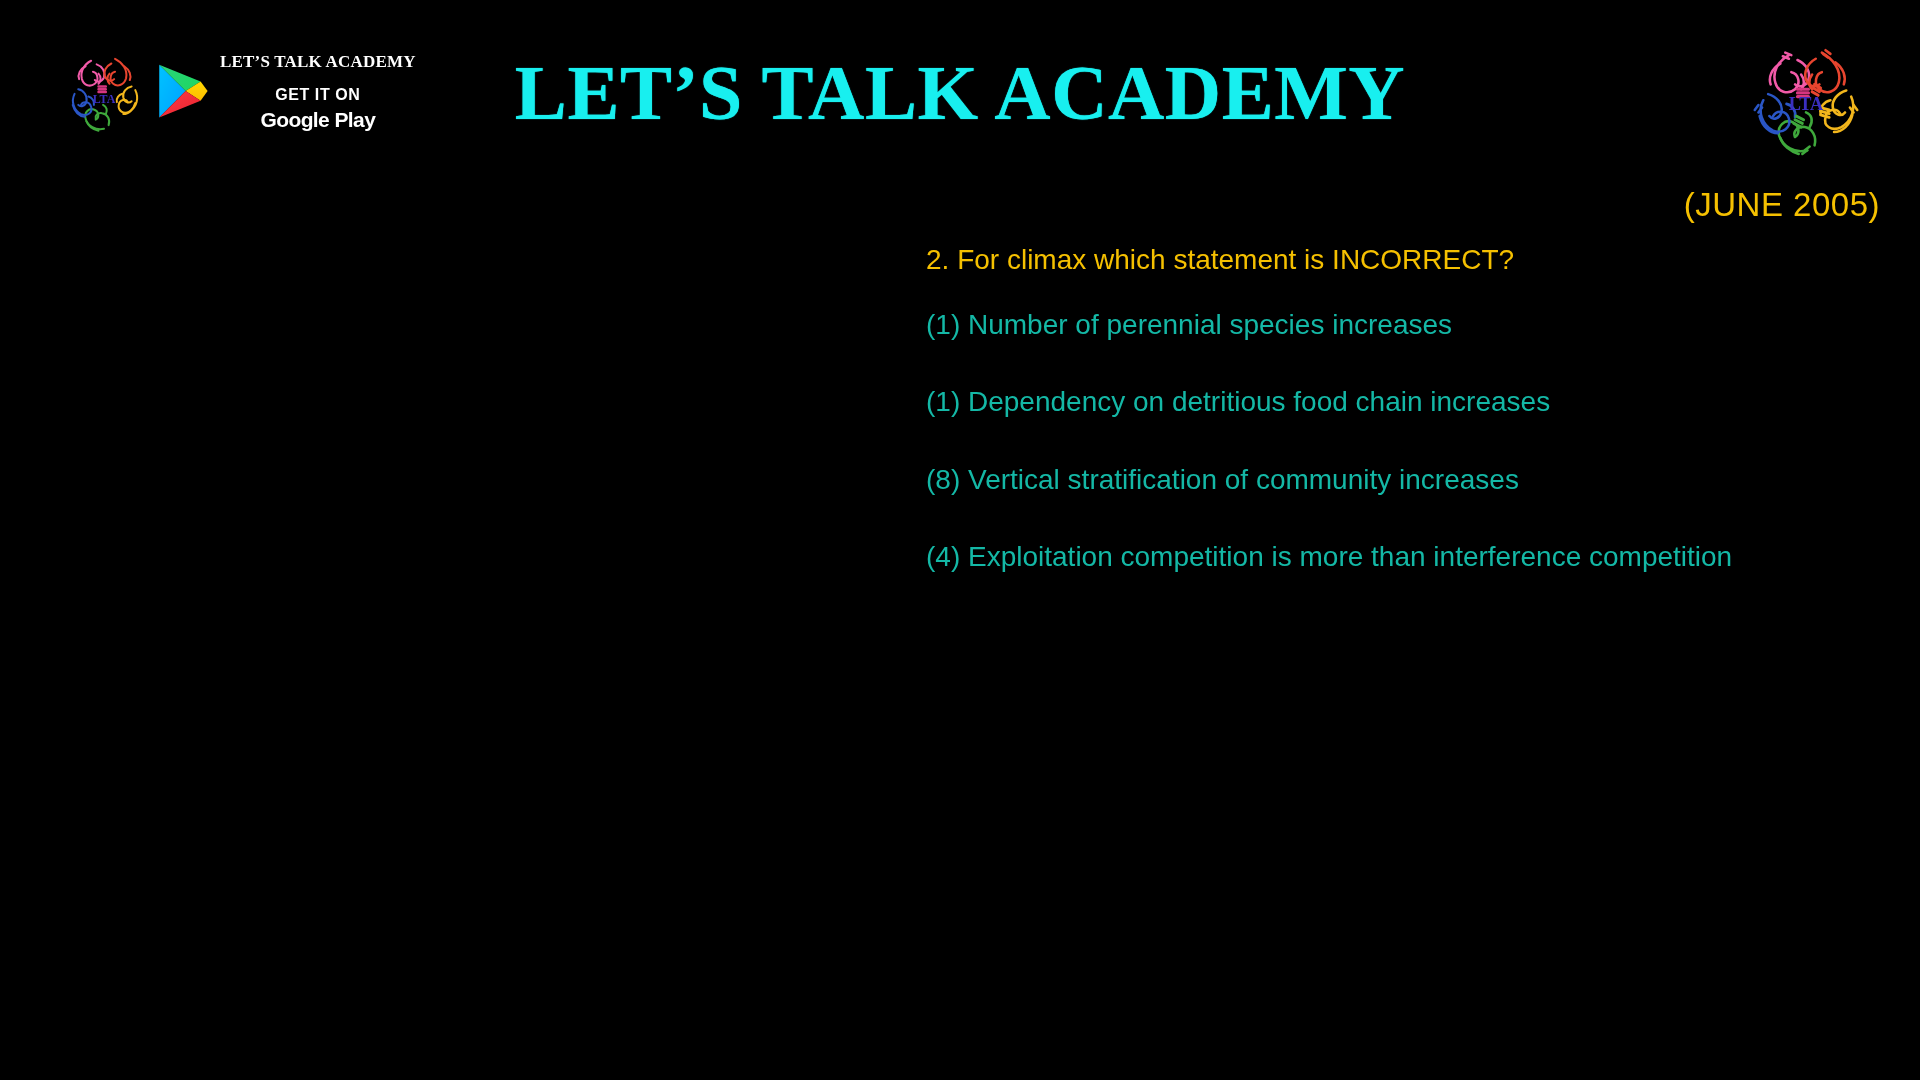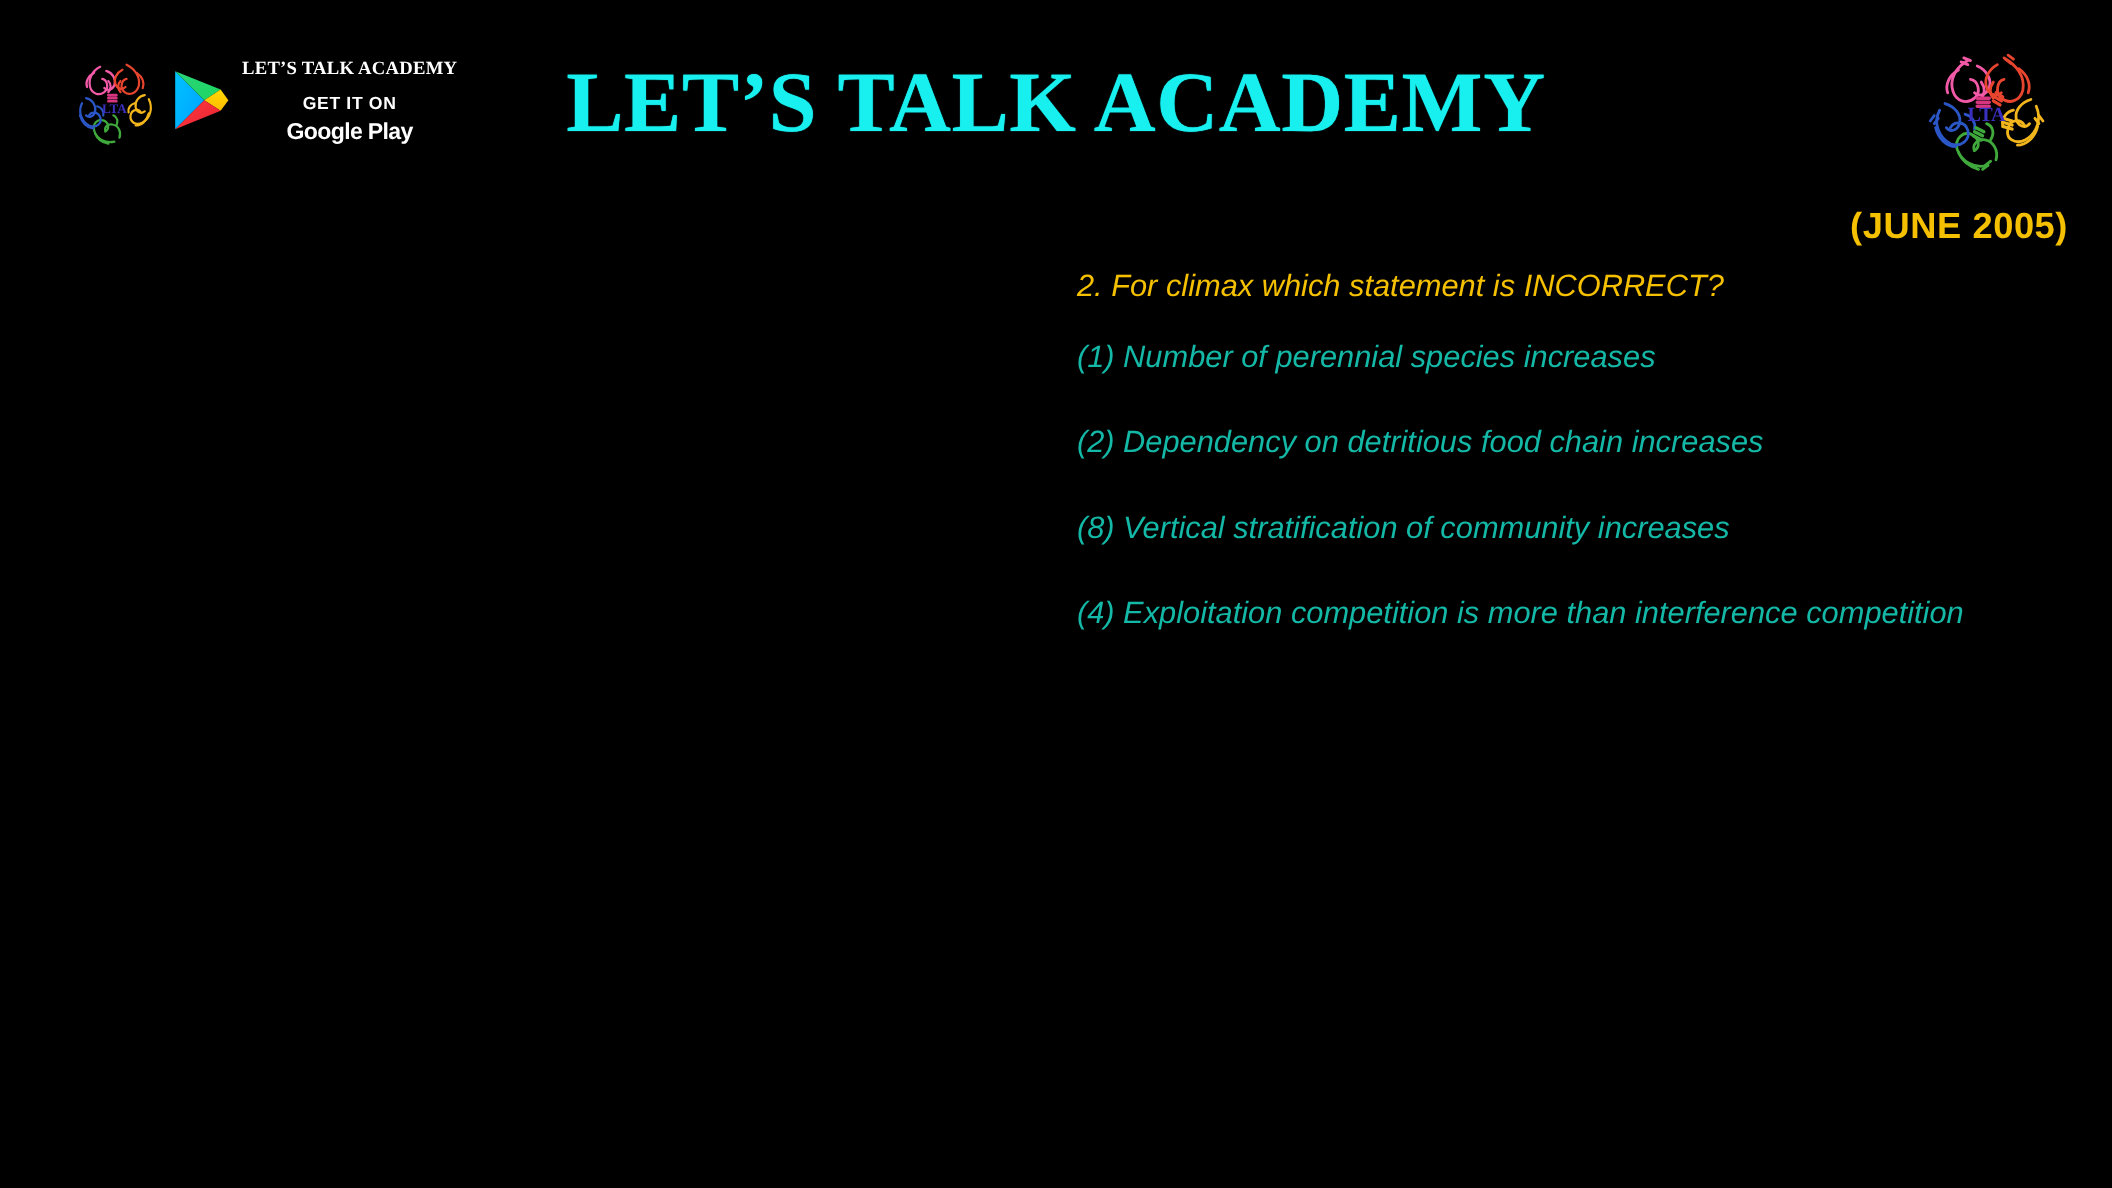--- a/index.html
+++ b/index.html
@@ -105,33 +105,32 @@
     height: 122px;
   }
 
   
   .exam-tag {
     position: absolute;
     right: 40px;
     top: 186px;
     color: #F5C000;
     font-family: "Liberation Sans", sans-serif;
-    font-weight: bold;
+    font-weight: normal;
     font-size: 33px;
     letter-spacing: 0.5px;
     white-space: nowrap;
   }
 
   
   .qa-column {
     position: absolute;
-    left: 979px;
+    left: 926px;
     top: 242px;
     width: 850px;
-    font-style: italic;
   }
   .question-text {
     color: #F5C000;
     font-family: "Liberation Sans", sans-serif;
     font-weight: normal;
     font-size: 28px;
     line-height: 1.25;
     margin: 0 0 30px 0;
   }
   .option-row {
@@ -285,18 +284,18 @@
     </g>
     <text x="50" y="59" text-anchor="middle" font-family="Liberation Serif, serif" font-size="15" font-weight="bold" fill="#3B2FBF">LTA</text>
   </svg>
 
   <div class="exam-tag">(JUNE 2005)</div>
 
   <div class="qa-column">
     <div class="question-text">2. For climax which statement is INCORRECT?</div>
 
     <div class="option-row">(1) Number of perennial species increases</div>
-    <div class="option-row">(2) Dependency on detritious food chain increases</div>
+    <div class="option-row">(1) Dependency on detritious food chain increases</div>
     <div class="option-row">(8) Vertical stratification of community increases</div>
     <div class="option-row">(4) Exploitation competition is more than interference competition</div>
   </div>
 
 </div>
 
 </body></html>

